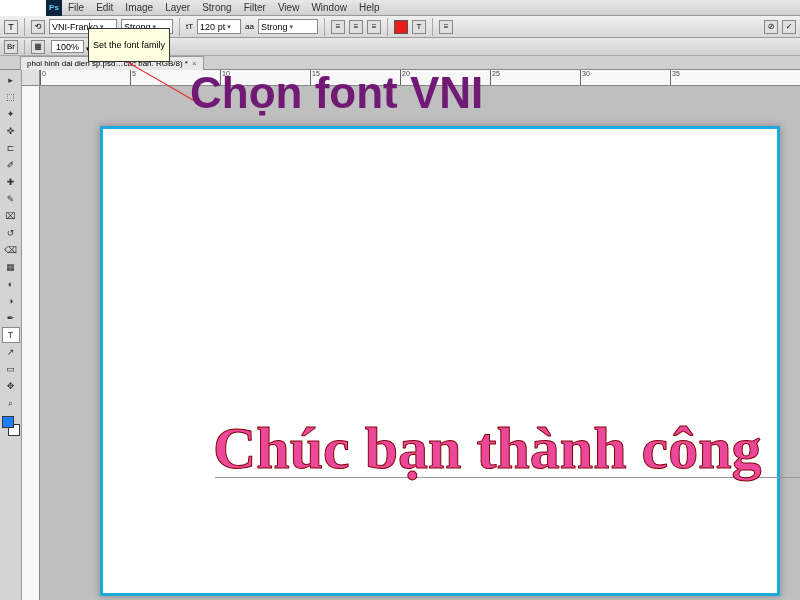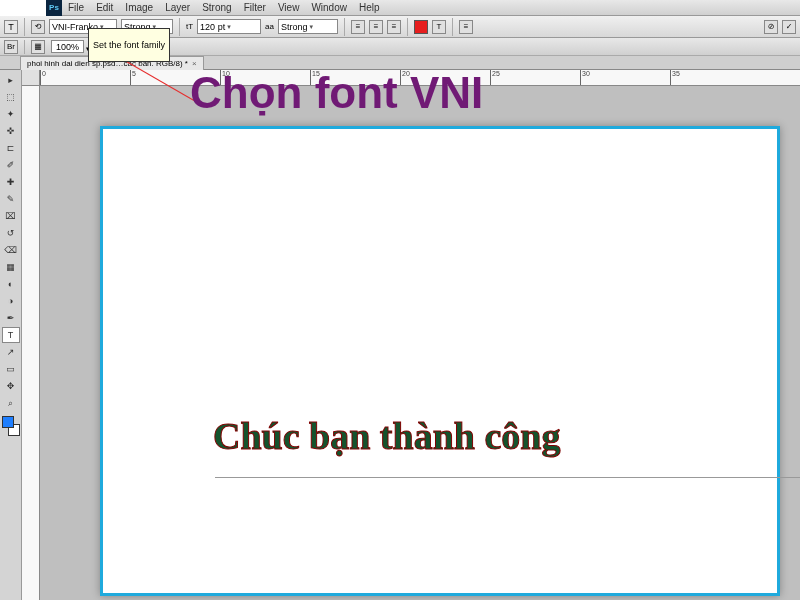--- a/index.html
+++ b/index.html
@@ -43,21 +43,21 @@
 .ruler-c { position: absolute; top: 0; left: 0; width: 18px; height: 16px; background: #e0e0e0; border-right: 1px solid #888; border-bottom: 1px solid #888; }
 
 .canvas-wrap { position: absolute; top: 16px; left: 18px; right: 0; bottom: 0; overflow: hidden; }
 .canvas { position: absolute; top: 40px; left: 60px; width: 680px; height: 470px; background: #fff; border: 3px solid #1faadd; box-shadow: 0 0 8px rgba(0,0,0,.3); }
 
 .tooltip { position: absolute; top: 28px; left: 88px; background: #ffffe1; border: 1px solid #333; font-size: 9px; padding: 11px 4px; z-index: 20; }
 
 .anno-line { position: absolute; top: 40px; left: 90px; width: 120px; height: 1px; background: #e62e2e; transform-origin: left; transform: rotate(30deg); z-index: 15; }
 .anno-text { position: absolute; top: 68px; left: 190px; color: #701a75; font-size: 44px; font-weight: bold; z-index: 15; font-family: Arial, sans-serif; }
 
-.main-text { position: absolute; top: 285px; left: 110px; color: #14532d; font-size: 38px; font-weight: bold; -webkit-text-stroke: 1px #800000; font-family: Georgia, serif; z-index: 12; }
+.main-text { position: absolute; top: 285px; left: 110px; color: #ec4899; font-size: 60px; font-weight: bold; -webkit-text-stroke: 1px #800000; font-family: Georgia, serif; z-index: 12; }
 .text-baseline { position: absolute; top: 348px; left: 112px; width: 610px; height: 1px; background: #999; z-index: 11; }
 
 .watermark { position: absolute; bottom: 18px; right: 40px; color: #0060d6; font-size: 22px; font-style: italic; font-family: Georgia, serif; z-index: 12; }
 </style>
 </head>
 <body>
 
 <div class="menubar">
   <div class="ps-icon">Ps</div>
   <div class="menu-item">File</div>
@@ -78,21 +78,21 @@
   <div class="combo" style="width:68px">
     <span class="val">VNI-Franko</span>
     <span class="arr">▾</span>
   </div>
   <div class="combo" style="width:52px">
     <span class="val">Strong</span>
     <span class="arr">▾</span>
   </div>
   <div class="sep"></div>
   <span style="font-size:8px">tT</span>
-  <div class="combo" style="width:64px">
+  <div class="combo" style="width:44px">
     <span class="val">120 pt</span>
     <span class="arr">▾</span>
   </div>
   <span style="font-size:8px">aa</span>
   <div class="combo" style="width:60px">
     <span class="val">Strong</span>
     <span class="arr">▾</span>
   </div>
   <div class="sep"></div>
   <div class="icon-btn">≡</div>

